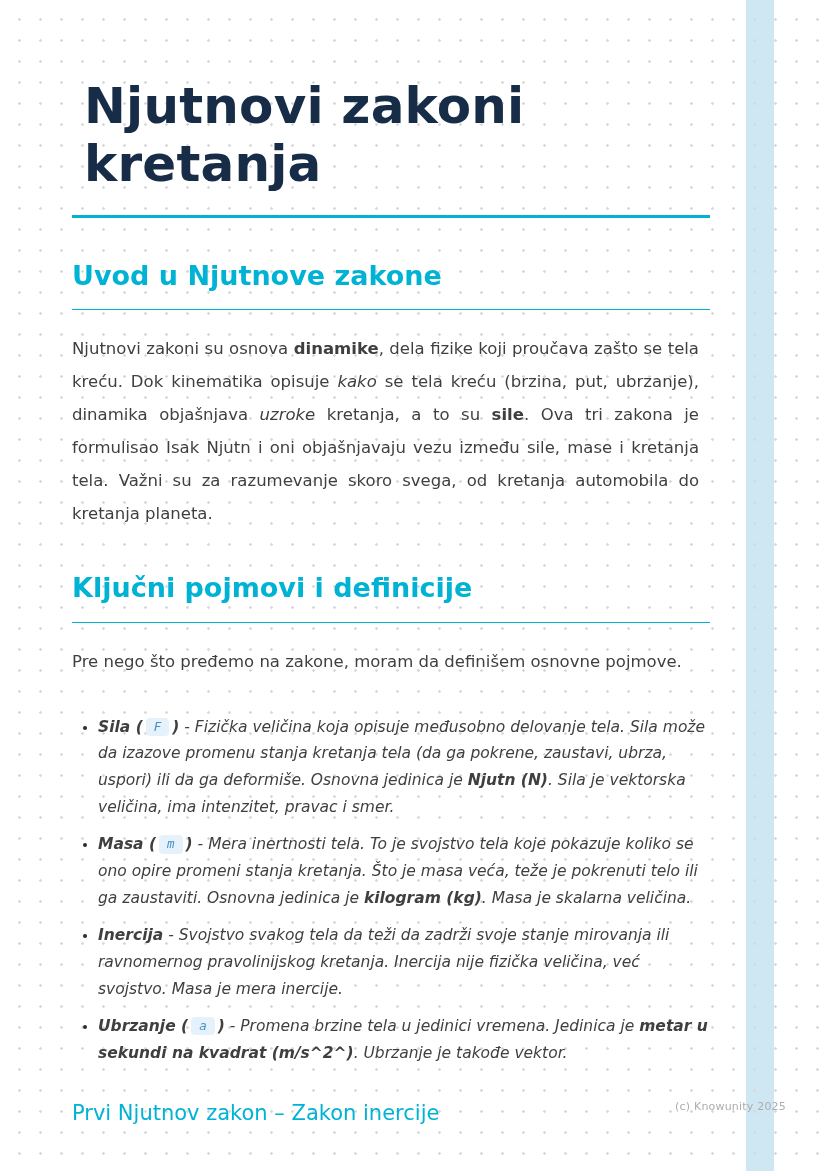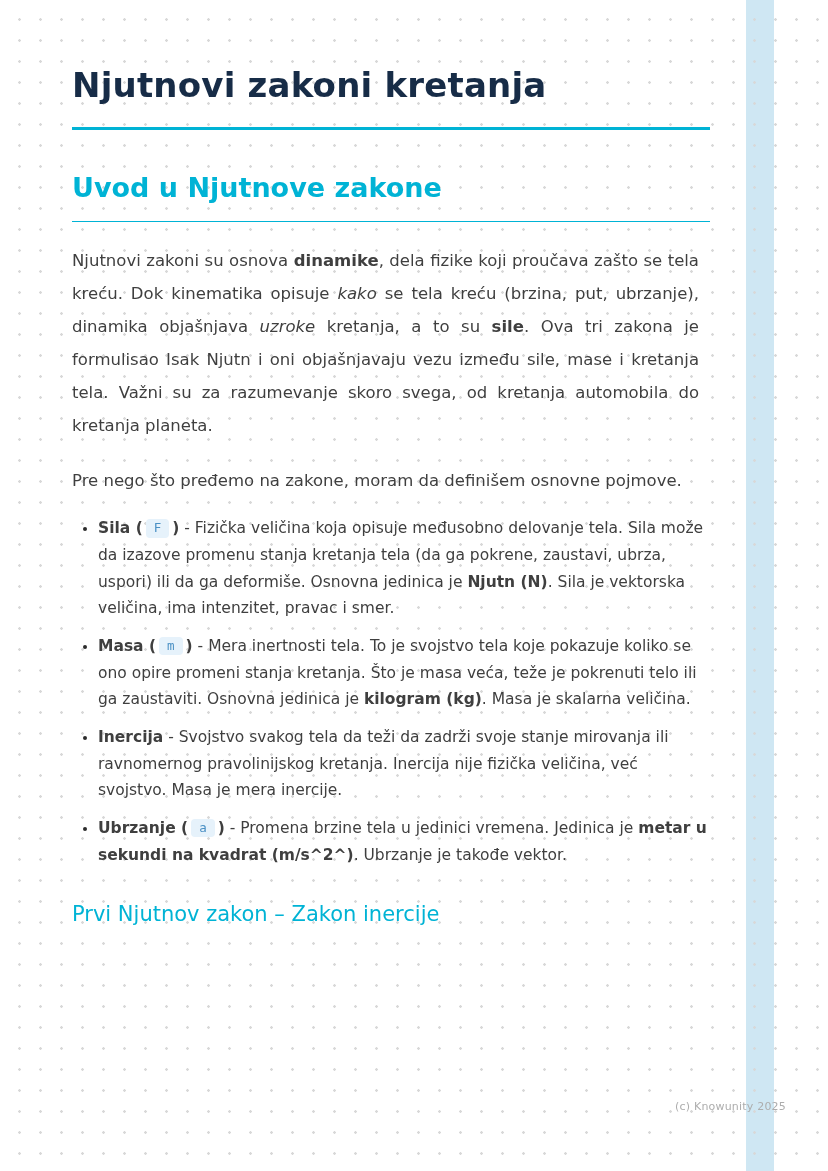--- a/index.html
+++ b/index.html
@@ -32,22 +32,22 @@
     background-image: radial-gradient(circle, var(--dot, #d8d8d8) 1.3px, transparent 1.45px);
     background-size: 21px 21px;
     background-position: 9px 9px;
   }
   .page {
     position: relative;
     z-index: 2;
     padding: 66px 118px 0 72px; 
   }
   h1.doc-title {
-    margin: 0;
-    font-size: 34px;
+    margin: 12px;
+    font-size: 50px;
     line-height: 1.15;
     font-weight: bold;
     color: var(--title-color, #172c47);
     letter-spacing: 0.2px;
   }
   .title-rule {
     border: none;
     border-top: 3px solid var(--accent, #00b3d5);
     margin: 22px 0 0 0;
   }
@@ -66,22 +66,23 @@
     line-height: 2.0;
     text-align: justify;
   }
   p.lead-par {
     margin: 22px 0 0 0;
     font-size: 16.5px;
     line-height: 2.0;
     text-align: justify;
   }
   ul.concept-list {
-    margin: 18px 0 0 0;
+    margin: 36px 0 0 0;
     padding-left: 26px;
+    font-style: italic;
   }
   ul.concept-list li {
     font-size: 15.5px;
     line-height: 1.72;
     margin-bottom: 11px;
     color: var(--body-color, #3f3f3f);
   }
   ul.concept-list li::marker {
     color: #2b2b2b;
     font-size: 14px;
@@ -126,20 +127,21 @@
 
   <h1 class="doc-title">Njutnovi zakoni kretanja</h1>
   <hr class="title-rule">
 
   <section>
     <h2 class="section-heading">Uvod u Njutnove zakone</h2>
     <p class="body-par"><span class="">Njutnovi zakoni su osnova </span><span class="b">dinamike</span><span class="">, dela fizike koji proučava zašto se tela kreću. Dok kinematika opisuje </span><span class="i">kako</span><span class=""> se tela kreću (brzina, put, ubrzanje), dinamika objašnjava </span><span class="i">uzroke</span><span class=""> kretanja, a to su </span><span class="b">sile</span><span class="">. Ova tri zakona je formulisao Isak Njutn i oni objašnjavaju vezu između sile, mase i kretanja tela. Važni su za razumevanje skoro svega, od kretanja automobila do kretanja planeta.</span></p>
   </section>
 
   <section>
+    <h2 class="section-heading">Ključni pojmovi i definicije</h2>
     <p class="lead-par"><span class="">Pre nego što pređemo na zakone, moram da definišem osnovne pojmove.</span></p>
     <ul class="concept-list">
       <li><span class="b">Sila (</span><span class="badge">F</span><span class="b">)</span><span class=""> - Fizička veličina koja opisuje međusobno delovanje tela. Sila može da izazove promenu stanja kretanja tela (da ga pokrene, zaustavi, ubrza, uspori) ili da ga deformiše. Osnovna jedinica je </span><span class="b">Njutn (N)</span><span class="">. Sila je vektorska veličina, ima intenzitet, pravac i smer.</span></li>
       <li><span class="b">Masa (</span><span class="badge">m</span><span class="b">)</span><span class=""> - Mera inertnosti tela. To je svojstvo tela koje pokazuje koliko se ono opire promeni stanja kretanja. Što je masa veća, teže je pokrenuti telo ili ga zaustaviti. Osnovna jedinica je </span><span class="b">kilogram (kg)</span><span class="">. Masa je skalarna veličina.</span></li>
       <li><span class="b">Inercija</span><span class=""> - Svojstvo svakog tela da teži da zadrži svoje stanje mirovanja ili ravnomernog pravolinijskog kretanja. Inercija nije fizička veličina, već svojstvo. Masa je mera inercije.</span></li>
       <li><span class="b">Ubrzanje (</span><span class="badge">a</span><span class="b">)</span><span class=""> - Promena brzine tela u jedinici vremena. Jedinica je </span><span class="b">metar u sekundi na kvadrat (m/s^2^)</span><span class="">. Ubrzanje je takođe vektor.</span></li>
     </ul>
   </section>
 
   <section>

